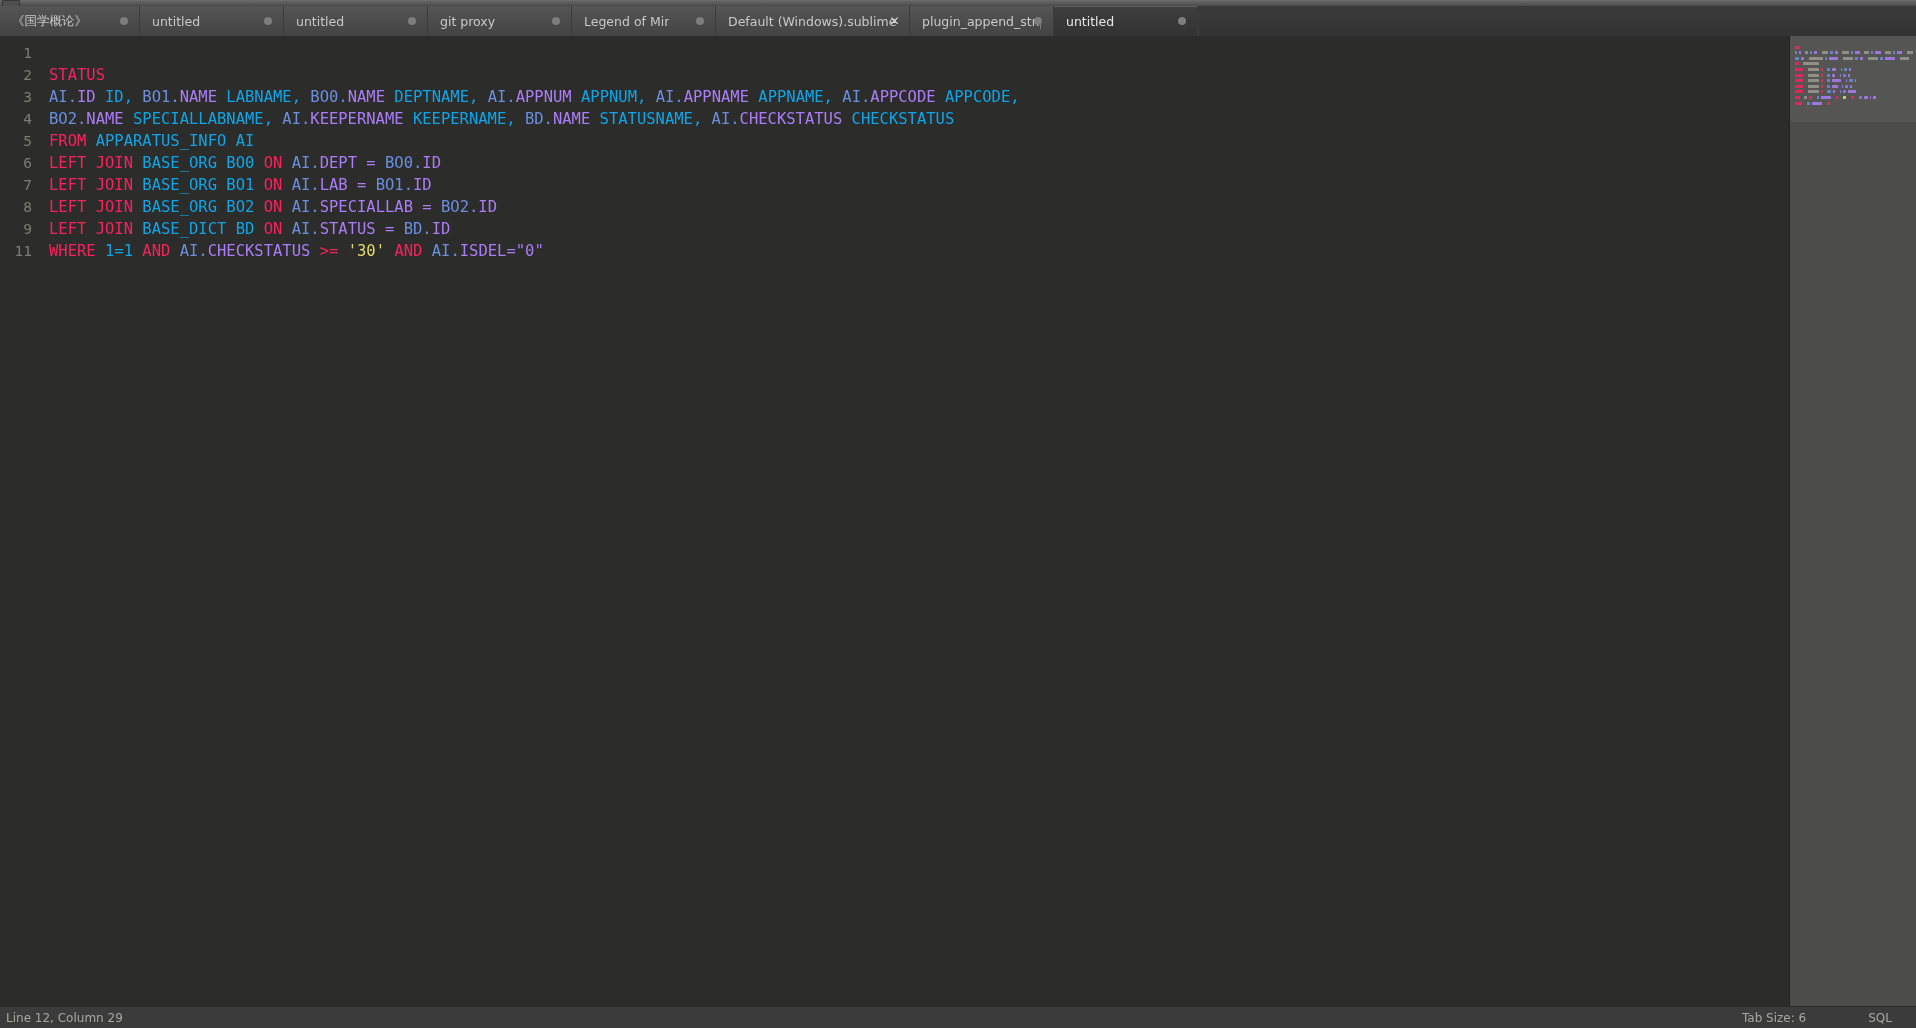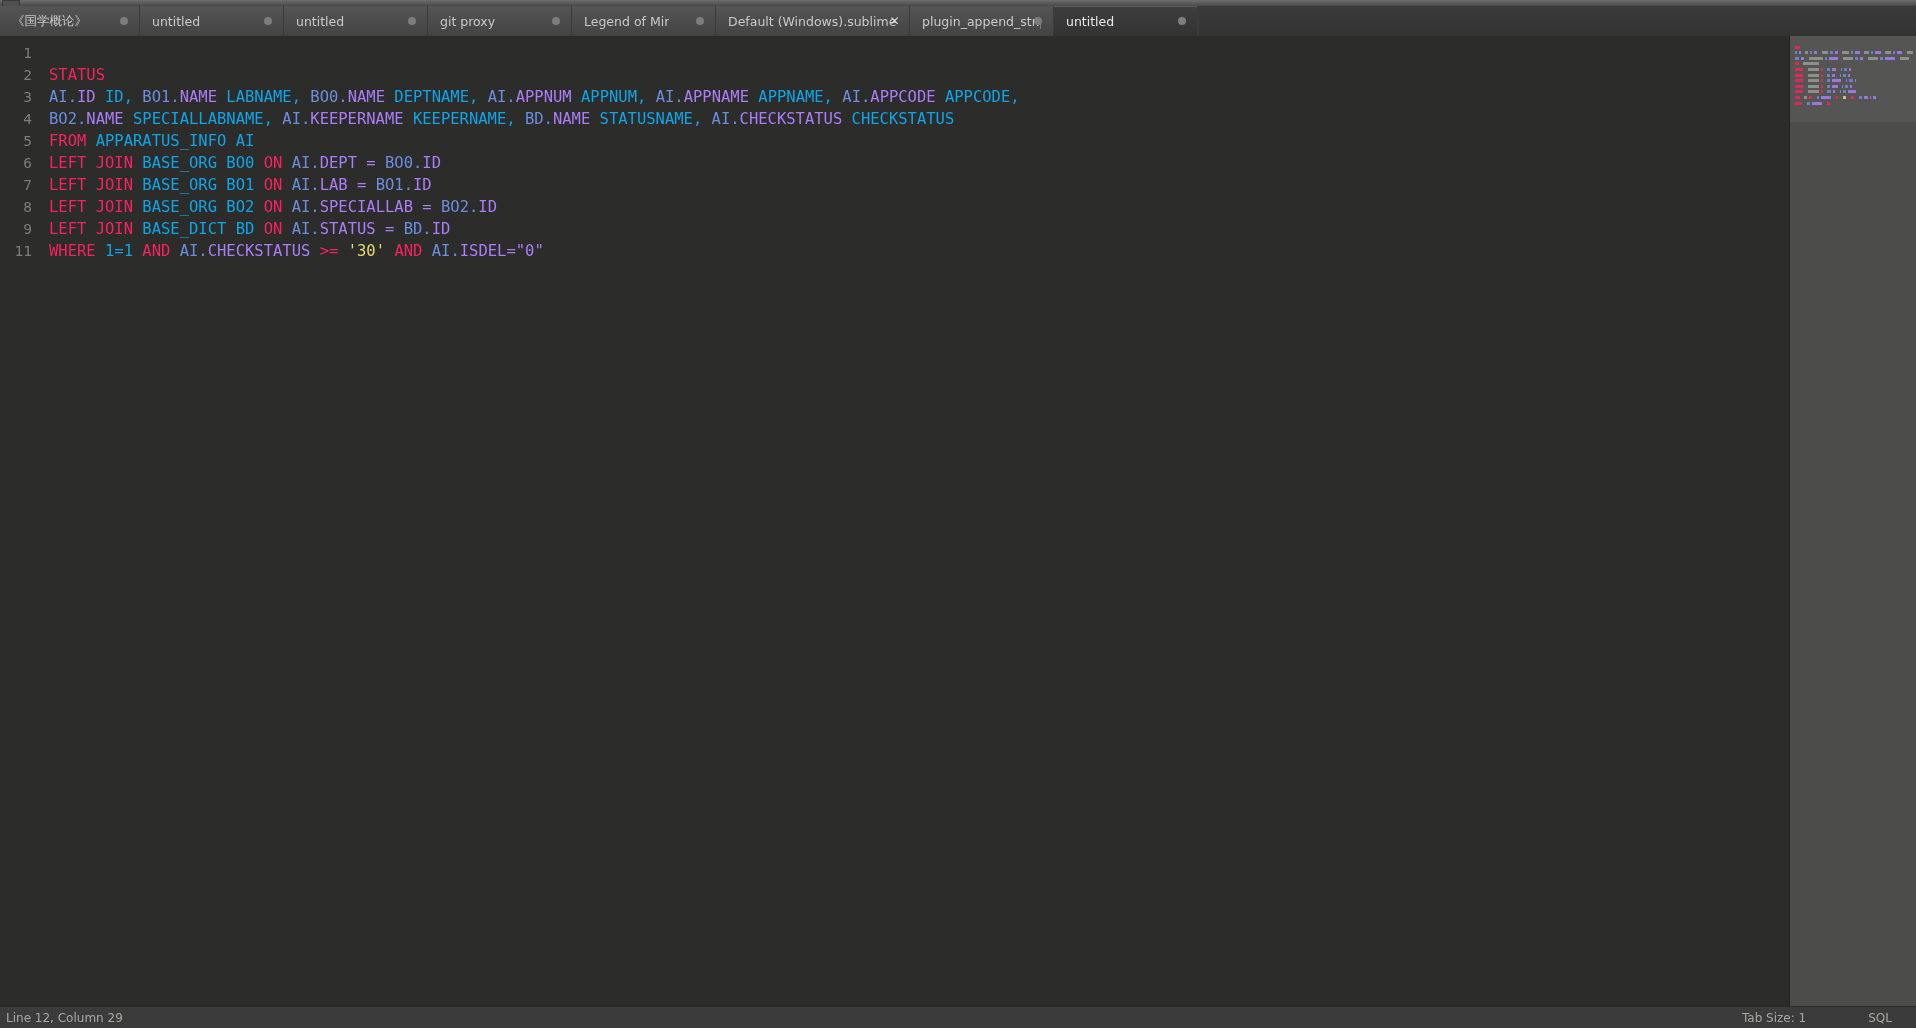--- a/index.html
+++ b/index.html
@@ -431,18 +431,18 @@
           </div>
         </div>
     </div>
   </div>
 
 
   <div class="statusbar">
     <div class="status-left">Line 12, Column 29</div>
     <div class="status-spacer"></div>
     <div class="status-right">
-      <span>Tab Size: 1</span>
+      <span>Tab Size: 6</span>
       <span>SQL</span>
     </div>
   </div>
 
 </div>
 
 </body></html>

